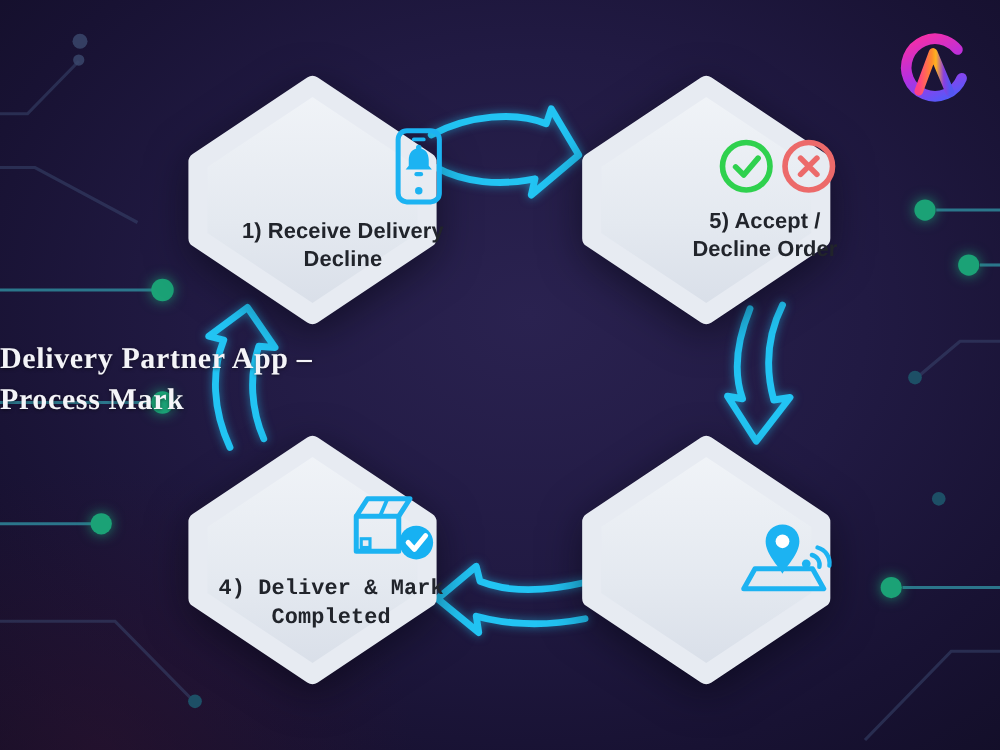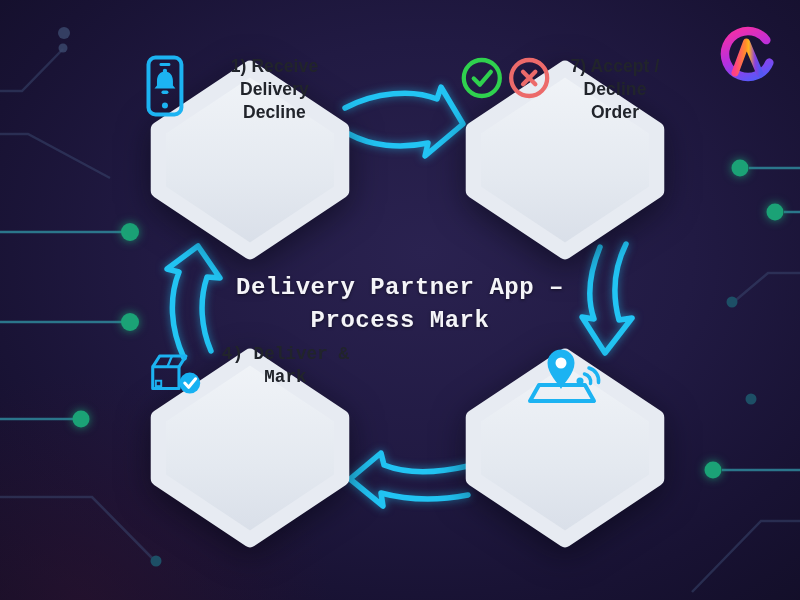--- a/index.html
+++ b/index.html
@@ -8,32 +8,32 @@
     font-family:"Liberation Sans",sans-serif;
     background:
       radial-gradient(ellipse 420px 380px at 10% 100%, rgba(52,20,48,.45), rgba(0,0,0,0) 60%),
       radial-gradient(ellipse 640px 500px at 53% 42%, #2a2250 0%, #211a43 42%, #181233 72%, #110d25 100%);
   }
   svg{display:block}
   .layer{position:absolute;left:0;top:0;}
   .hex{position:absolute;width:210px;height:210px;}
   .hex-shape{position:absolute;left:0;top:0;filter:drop-shadow(0 8px 16px rgba(4,4,14,.55));}
   .hex-content{position:absolute;left:0;top:0;width:210px;height:210px;
-    display:flex;flex-direction:row;align-items:flex-start;justify-content:center;gap:9px;}
+    display:flex;flex-direction:column;align-items:flex-end;justify-content:center;gap:9px;}
   .step-text{font-weight:700;font-size:17.5px;line-height:23px;color:#21242b;text-align:center;letter-spacing:.1px;}
   .arrow{fill:none;stroke:#22c4f3;stroke-width:5.5;stroke-linecap:round;stroke-linejoin:round;
     filter:drop-shadow(0 0 4px rgba(34,196,243,.55));}
   .trace{fill:none;stroke:#39466b;stroke-width:2.5;opacity:.55;}
   .trace-teal{fill:none;stroke:#2e8195;stroke-width:2.5;opacity:.9;}
   .dot-green{fill:#1ba276;filter:drop-shadow(0 0 5px rgba(27,162,118,.8));}
   .dot-slate{fill:#39466b;opacity:.85;}
   .dot-teal{fill:#1d4f66;}
   #title{
-    position:absolute;left:0;top:271px;width:800px;text-align:center;
-    font-family:Liberation Mono, monospace;font-weight:700;font-size:24px;line-height:33px;
+    position:absolute;left:0;top:271px;width:800px;text-align:left;
+    font-family:Liberation Serif, serif;font-weight:700;font-size:24px;line-height:33px;
     color:#f4f4f8;letter-spacing:.5px;text-shadow:0 1px 3px rgba(0,0,0,.5);
   }
   #logo{position:absolute;left:712px;top:16px;}
 </style>
 </head>
 <body>
 
 <div id="stage">
 
   <svg class="layer" width="800" height="600">
@@ -106,21 +106,21 @@
         <g>
           <circle cx="23" cy="23" r="19" fill="none" stroke="#2fd14e" stroke-width="4.5"></circle>
           <path d="M14.5 23.5 L21 30 L32.5 16.5" fill="none" stroke="#2fd14e" stroke-width="4.5" stroke-linecap="round" stroke-linejoin="round"></path>
         </g>
         <g>
           <circle cx="73" cy="23" r="19" fill="none" stroke="#ec6a6a" stroke-width="4.5"></circle>
           <path d="M66.5 16.5 L79.5 29.5 M79.5 16.5 L66.5 29.5" fill="none" stroke="#ec6a6a" stroke-width="4.5" stroke-linecap="round"></path>
         </g>
       </svg>
       <div class="step-text">
-        <div>7) Accept /</div>
+        <div>5) Accept /</div>
         <div>Decline Order</div>
       </div>
     </div>
   </div>
 
   <div class="hex" style="left:460px;top:343px;">
     <svg class="hex-shape" width="210" height="210" viewBox="-110 -110 220 220">
       <polygon points="0,-96 96,-32 96,32 0,96 -96,32 -96,-32" fill="url(#hexGrad)" stroke="#e7ebf2" stroke-width="16" stroke-linejoin="round"></polygon>
     </svg>
     <div class="hex-content">
@@ -145,20 +145,21 @@
       <svg width="80" height="60" viewBox="-40 -30 80 60">
         <path d="M -30 -8 L 4 -8 L 4 20 L -30 20 Z" fill="none" stroke="#1cb3f2" stroke-width="4" stroke-linejoin="round"></path>
         <path d="M -30 -8 L -21 -22 L 13 -22 L 4 -8" fill="none" stroke="#1cb3f2" stroke-width="4" stroke-linejoin="round"></path>
         <path d="M -11 -8 L -5 -22" fill="none" stroke="#1cb3f2" stroke-width="3"></path>
         <rect x="-26" y="10" width="7" height="7" fill="none" stroke="#1cb3f2" stroke-width="2.5"></rect>
         <circle cx="18" cy="13" r="13.5" fill="#17b1f2"></circle>
         <path d="M 11.5 13 L 16.5 18.5 L 25.5 7.5" fill="none" stroke="#ffffff" stroke-width="4" stroke-linecap="round" stroke-linejoin="round"></path>
       </svg>
       <div class="step-text">
         <div>4) Deliver &amp; Mark</div>
+        <div>Completed</div>
       </div>
     </div>
   </div>
 
   <div id="title">
     <div>Delivery Partner App –</div>
     <div>Process Mark</div>
   </div>
 
   <svg id="logo" width="72" height="78" viewBox="0 0 72 78">

